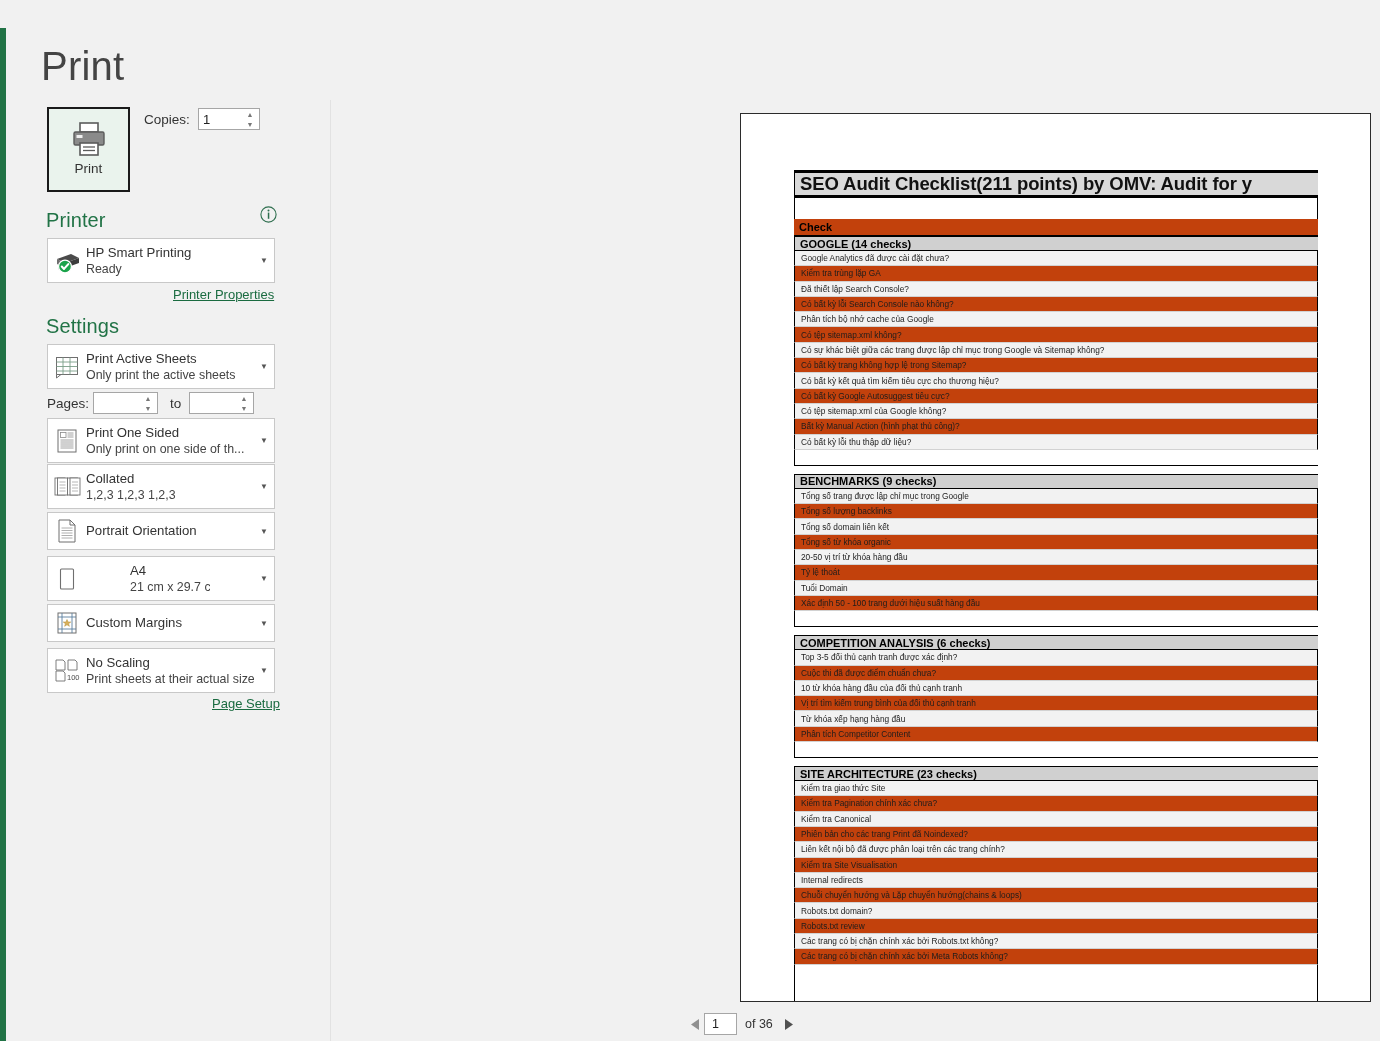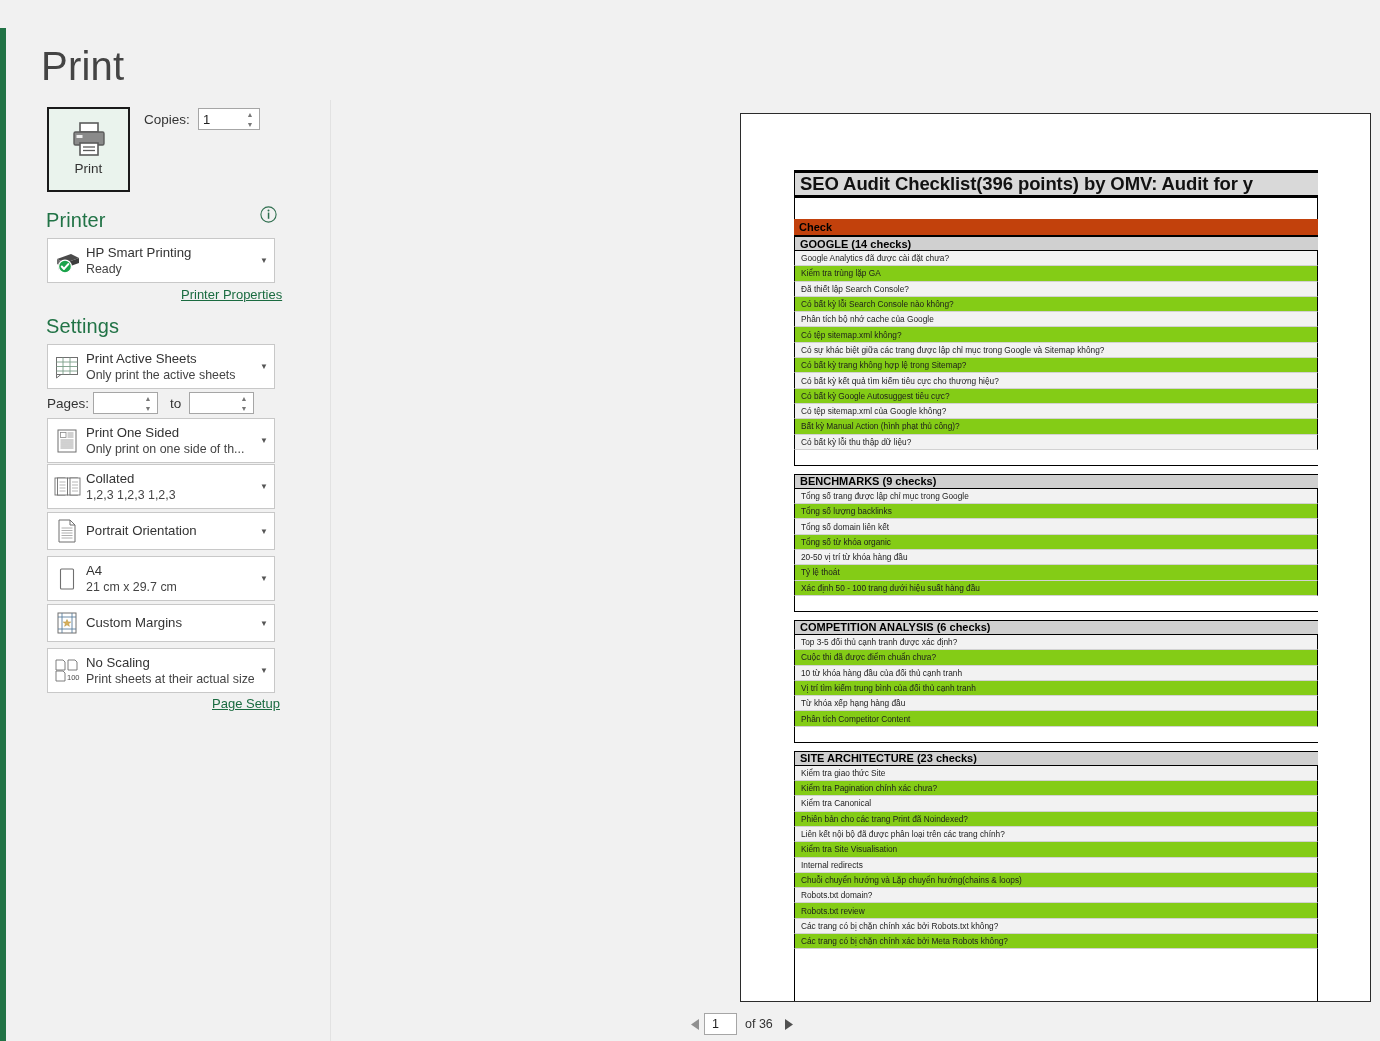--- a/index.html
+++ b/index.html
@@ -156,21 +156,21 @@
     border-bottom: 1.5px solid #000; background: #c2410c; padding-left: 5px;
   }
   .row.group {
     height: 15px; font-size: 11px; font-weight: bold; color: #000;
     background: #d0d0d0;
     border-top: 1px solid #000; border-bottom: 1px solid #000;
     border-left: 1px solid #000;
     padding-left: 5px;
   }
   .row.alt { background: #f2f2f2; }
-  .row.plain { background: #84cc16; }
+  .row.plain { background: #c2410c; }
   .row.spacer {
     height: 16px; border-bottom: 1px solid #000; background: #fff;
     border-left: 1px solid #000;
   }
   .row.gapline { height: 8px; border-bottom: 0; background: #fff; }
   .row.boxed { border-left: 1px solid #000; border-right: 1px solid #000; }
 
   
   .tbl-rightrule {
     position: absolute; left: 576px; top: 77px; width: 1px; height: 812px;
@@ -250,21 +250,21 @@
         <path d="M9.8 18.6 l2.2 2.3 l4.3 -4.8" fill="none" stroke="#fff" stroke-width="2.1" stroke-linecap="round" stroke-linejoin="round"></path>
       </svg>
     </div>
     <div class="txt">
       <div class="t1">HP Smart Printing</div>
       <div class="t2">Ready</div>
     </div>
     <div class="arrow">▼</div>
   </div>
 
-  <div class="link" style="left:181px; top:287px;">Printer Properties</div>
+  <div class="link" style="left:173px; top:287px;">Printer Properties</div>
 
   <div class="sec-heading" style="left:46px; top:315px;">Settings</div>
 
   <div class="combo" style="top:344px; height:45px;">
     <div class="ico">
       <svg width="26" height="24" viewBox="0 0 26 24">
         <rect x="2.5" y="2.5" width="21" height="17" fill="#fff" stroke="#6f6f6f" stroke-width="1"></rect>
         <line x1="2.5" y1="7" x2="23.5" y2="7" stroke="#7a9e88" stroke-width=".9"></line>
         <line x1="2.5" y1="11.5" x2="23.5" y2="11.5" stroke="#7a9e88" stroke-width=".9"></line>
         <line x1="2.5" y1="16" x2="23.5" y2="16" stroke="#7a9e88" stroke-width=".9"></line>
@@ -360,21 +360,21 @@
           <line x1="5.5" y1="20" x2="16.5" y2="20"></line>
         </g>
       </svg>
     </div>
     <div class="txt">
       <div class="t1">Portrait Orientation</div>
     </div>
     <div class="arrow">▼</div>
   </div>
 
-  <div class="combo" style="top:556px; height:45px;">
+  <div class="combo" style="top:556px; height:45px;gap:44px;">
     <div class="ico">
       <svg width="20" height="26" viewBox="0 0 20 26">
         <rect x="3.5" y="3" width="13" height="20" rx="1" fill="#fff" stroke="#6f6f6f" stroke-width="1.1"></rect>
       </svg>
     </div>
     <div class="txt">
       <div class="t1">A4</div>
       <div class="t2">21 cm x 29.7 cm</div>
     </div>
     <div class="arrow">▼</div>
@@ -418,21 +418,21 @@
   <div class="link" style="left:212px; top:696px;">Page Setup</div>
 
   <div class="vdivider"></div>
 
   <div class="preview-pane">
 
     <div class="sheet">
       <div class="tbl-leftrule"></div>
       <div class="tbl-rightrule"></div>
       <div class="doc">
-        <div class="doc-title">SEO Audit Checklist(396 points) by OMV: Audit for y</div>
+        <div class="doc-title">SEO Audit Checklist(211 points) by OMV: Audit for y</div>
         <div class="tbl">
           <div class="row col-head">Check</div>
           <div id="rows-host">
               <div class="row group">GOOGLE (14 checks)</div>
               <div class="row alt boxed">Google Analytics đã được cài đặt chưa?</div>
               <div class="row plain boxed">Kiểm tra trùng lặp GA</div>
               <div class="row alt boxed">Đã thiết lập Search Console?</div>
               <div class="row plain boxed">Có bất kỳ lỗi Search Console nào không?</div>
               <div class="row alt boxed">Phân tích bộ nhớ cache của Google</div>
               <div class="row plain boxed">Có tệp sitemap.xml không?</div>
@@ -445,20 +445,21 @@
               <div class="row alt boxed">Có bất kỳ lỗi thu thập dữ liệu?</div>
               <div class="row spacer"></div>
               <div class="row gapline"></div>
               <div class="row group">BENCHMARKS (9 checks)</div>
               <div class="row alt boxed">Tổng số trang được lập chỉ mục trong Google</div>
               <div class="row plain boxed">Tổng số lượng backlinks</div>
               <div class="row alt boxed">Tổng số domain liên kết</div>
               <div class="row plain boxed">Tổng số từ khóa organic</div>
               <div class="row alt boxed">20-50 vị trí từ khóa hàng đầu</div>
               <div class="row plain boxed">Tỷ lệ thoát</div>
+              <div class="row alt boxed">Tuổi Domain</div>
               <div class="row plain boxed">Xác định 50 - 100 trang dưới hiệu suất hàng đầu</div>
               <div class="row spacer"></div>
               <div class="row gapline"></div>
               <div class="row group">COMPETITION ANALYSIS (6 checks)</div>
               <div class="row alt boxed">Top 3-5 đối thủ cạnh tranh được xác định?</div>
               <div class="row plain boxed">Cuộc thi đã được điểm chuẩn chưa?</div>
               <div class="row alt boxed">10 từ khóa hàng đầu của đối thủ cạnh tranh</div>
               <div class="row plain boxed">Vị trí tìm kiếm trung bình của đối thủ cạnh tranh</div>
               <div class="row alt boxed">Từ khóa xếp hạng hàng đầu</div>
               <div class="row plain boxed">Phân tích Competitor Content</div>

